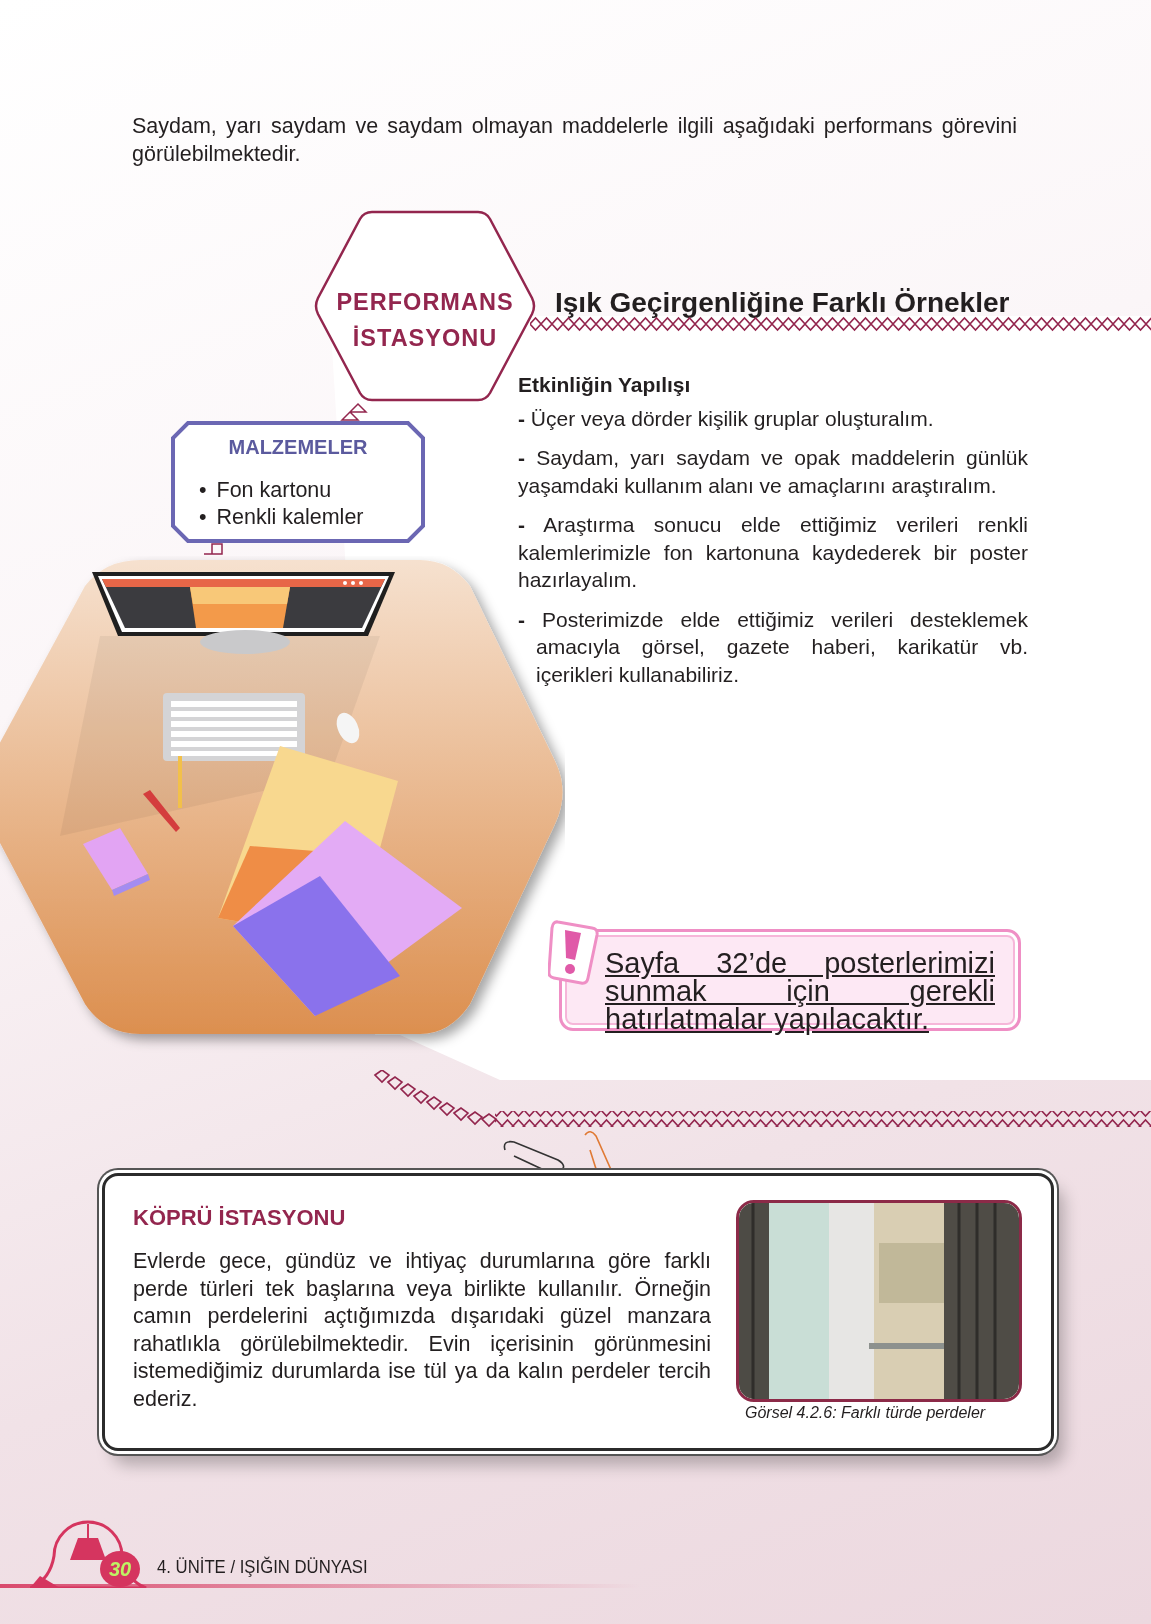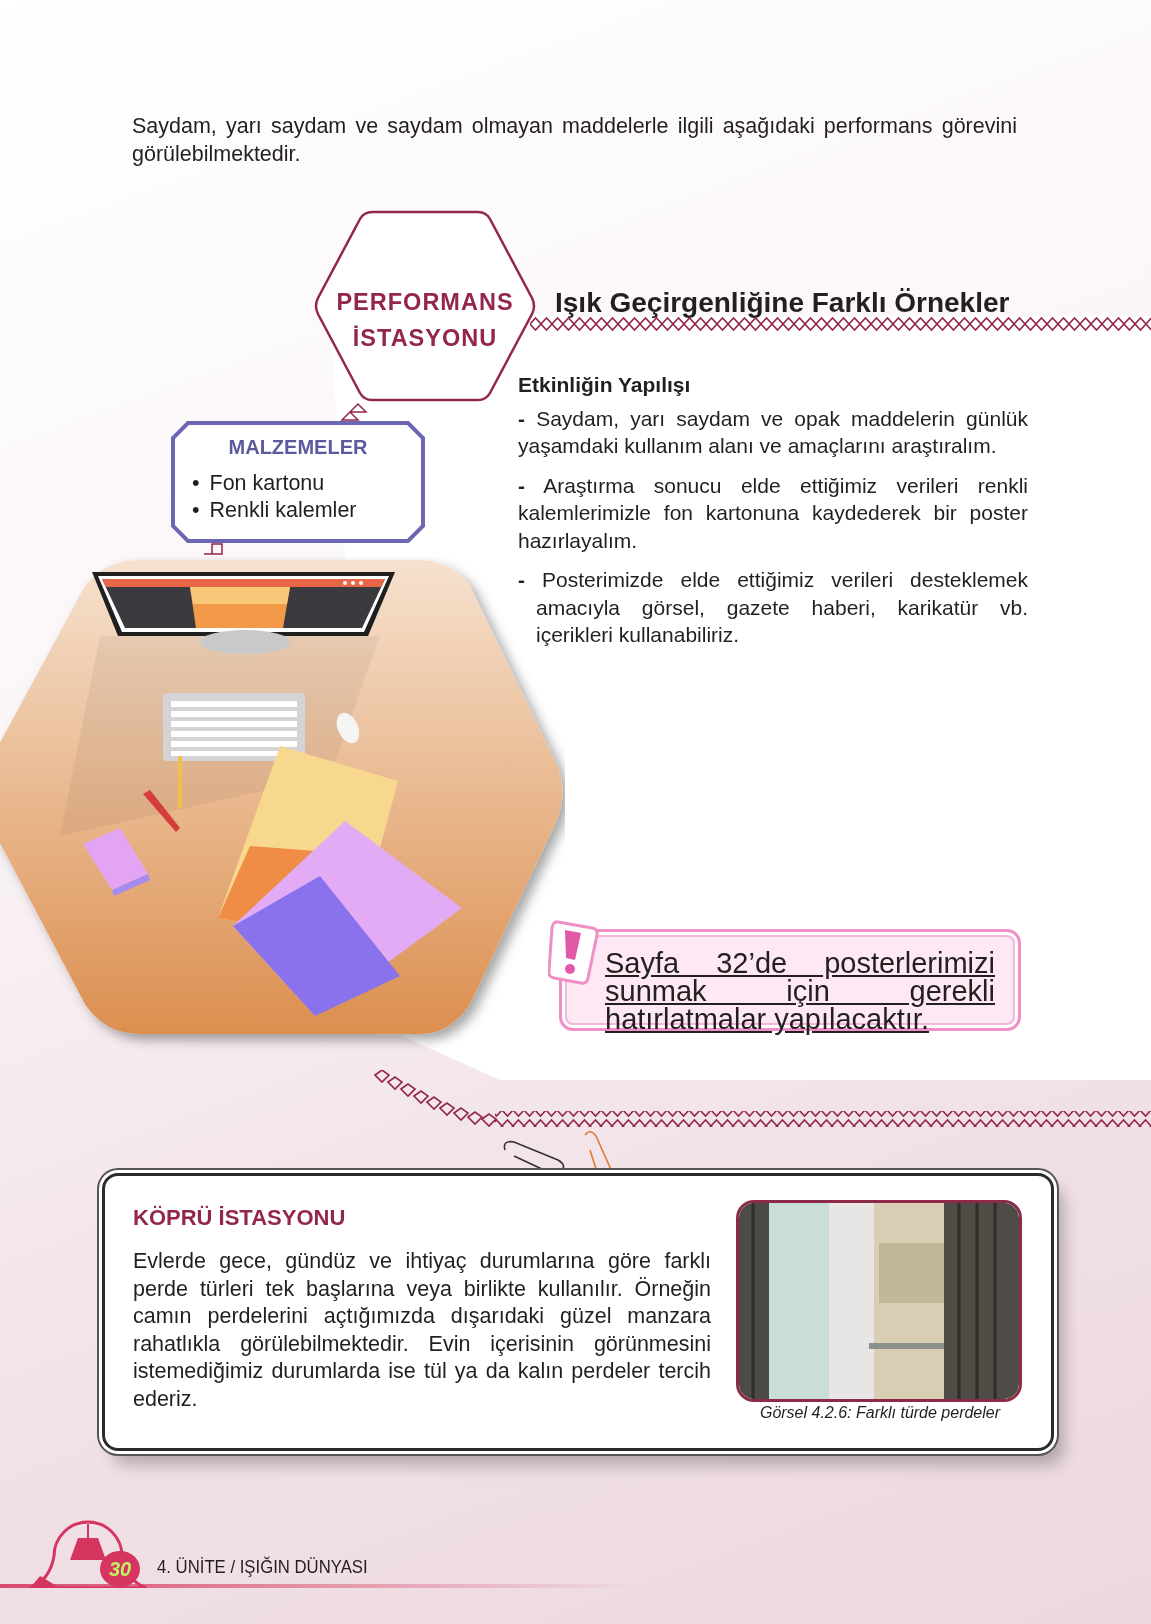--- a/index.html
+++ b/index.html
@@ -11,42 +11,42 @@
   .abs { position:absolute; }
   .intro { left:132px; top:112px; width:885px; font-size:21.5px; line-height:28px; text-align:justify; }
 
   .hexwrap { left:310px; top:208px; width:230px; height:196px; }
   .hex-title { left:320px; top:276px; width:210px; text-align:center; color:#93264e; font-weight:bold; font-size:23.5px; line-height:36px; letter-spacing:1px;margin-top:8px; }
   .section-title { left:555px; top:287px; font-size:28px; font-weight:bold; color:#231f20; }
   .zigzag-top { left:530px; top:316px; width:621px; height:16px; }
 
   .materials { left:170px; top:420px; width:256px; height:124px; }
   .materials-title { left:170px; top:436px; width:256px; text-align:center; color:#5b5a9e; font-weight:bold; font-size:20px; }
-  .materials-list { left:188px; top:466px; font-size:21.5px; line-height:27px; list-style:none; margin:4px; padding:0; }
+  .materials-list { left:188px; top:466px; font-size:21.5px; line-height:27px; list-style:none; margin:11px; padding:0; }
   .materials-list li::before { content:"•"; margin-right:10px; }
 
   .activity { left:518px; top:371px; width:510px; font-size:21px; line-height:27.5px; text-align:justify; }
   .activity h3 { margin:0 0 6px 0; font-size:21px; font-weight:bold; }
   .activity p { margin:0 0 12px 0; }
   .activity p .dash { font-weight:bold; }
   .activity p.hang { padding-left:18px; text-indent:-18px; }
 
   .illus { left:0; top:556px; width:565px; height:516px; }
 
   .note { left:559px; top:929px; width:456px; height:96px; border:3px solid #ef8fc5; border-radius:14px; background:#fde8f4; box-shadow: inset 0 0 0 3px #fff, inset 0 0 0 5px #f6b6d9; }
   .note-text { left:605px; top:949px; width:390px; font-size:29px; line-height:28px; text-align:justify;text-decoration:underline; }
   .note-icon { left:548px; top:918px; width:52px; height:72px; }
 
   .zigzag-bottom { left:370px; top:1070px; width:781px; height:70px; }
 
   .bridge { left:102px; top:1173px; width:946px; height:272px; background:#fff; border:3px solid #2b2b2b; border-radius:16px; box-shadow: 0 0 0 3px #fff, 0 0 0 5px #555, 10px 14px 16px rgba(0,0,0,0.25); }
   .bridge-title { left:133px; top:1205px; color:#93264e; font-weight:bold; font-size:22px; }
   .bridge-text { left:133px; top:1248px; width:578px; font-size:21.5px; line-height:27.5px; text-align:justify; }
   .photo { left:736px; top:1200px; width:280px; height:196px; border:3px solid #8c2a48; border-radius:18px; overflow:hidden; }
-  .caption { left:745px; top:1404px; width:270px; text-align:center; font-size:16px; font-style:italic; }
+  .caption { left:745px; top:1404px; width:270px; font-size:16px; font-style:italic; }
 
   .clips { left:500px; top:1130px; width:130px; height:80px; }
 
   .footer-line { left:0; top:1584px; width:640px; height:4px; background: linear-gradient(90deg, #d94a6d, rgba(217,74,109,0)); }
   .footer-icon { left:30px; top:1520px; width:120px; height:68px; }
   .page-num { left:100px; top:1551px; width:40px; height:36px; border-radius:50%; background:#d5355f; color:#bef264; font-weight:bold; font-size:20px; text-align:center; line-height:36px;font-style:italic; }
   .footer-text { left:157px; top:1556px; font-size:19px; color:#231f20; transform:scaleX(0.88); transform-origin:left; }
 </style>
 </head>
 <body>
@@ -86,20 +86,21 @@
   <path d="M18 3 L238 3 L253 18 L253 106 L238 121 L18 121 L3 106 L3 18 Z" fill="#ffffff" stroke="#6b67b3" stroke-width="4"></path>
 </svg>
 <div class="abs materials-title">MALZEMELER</div>
 <ul class="abs materials-list">
   <li>Fon kartonu</li>
   <li>Renkli kalemler</li>
 </ul>
 
 <div class="abs activity">
   <h3>Etkinliğin Yapılışı</h3>
+  <p><span class="dash">-</span> <span>Üçer veya dörder kişilik gruplar oluşturalım.</span></p>
   <p><span class="dash">-</span> <span>Saydam, yarı saydam ve opak maddelerin günlük yaşamdaki kullanım alanı ve amaçlarını araştıralım.</span></p>
   <p><span class="dash">-</span> <span>Araştırma sonucu elde ettiğimiz verileri renkli kalemlerimizle fon kartonuna kaydederek bir poster hazırlayalım.</span></p>
   <p class="hang"><span class="dash">-</span> <span>Posterimizde elde ettiğimiz verileri desteklemek amacıyla görsel, gazete haberi, karikatür vb. içerikleri kullanabiliriz.</span></p>
 </div>
 
 <svg class="abs illus" viewBox="0 0 565 516">
   <defs>
     <linearGradient id="desk" x1="0" y1="0" x2="0" y2="1">
       <stop offset="0" stop-color="#f6e1cf"></stop>
       <stop offset="1" stop-color="#dc8f4f"></stop>

